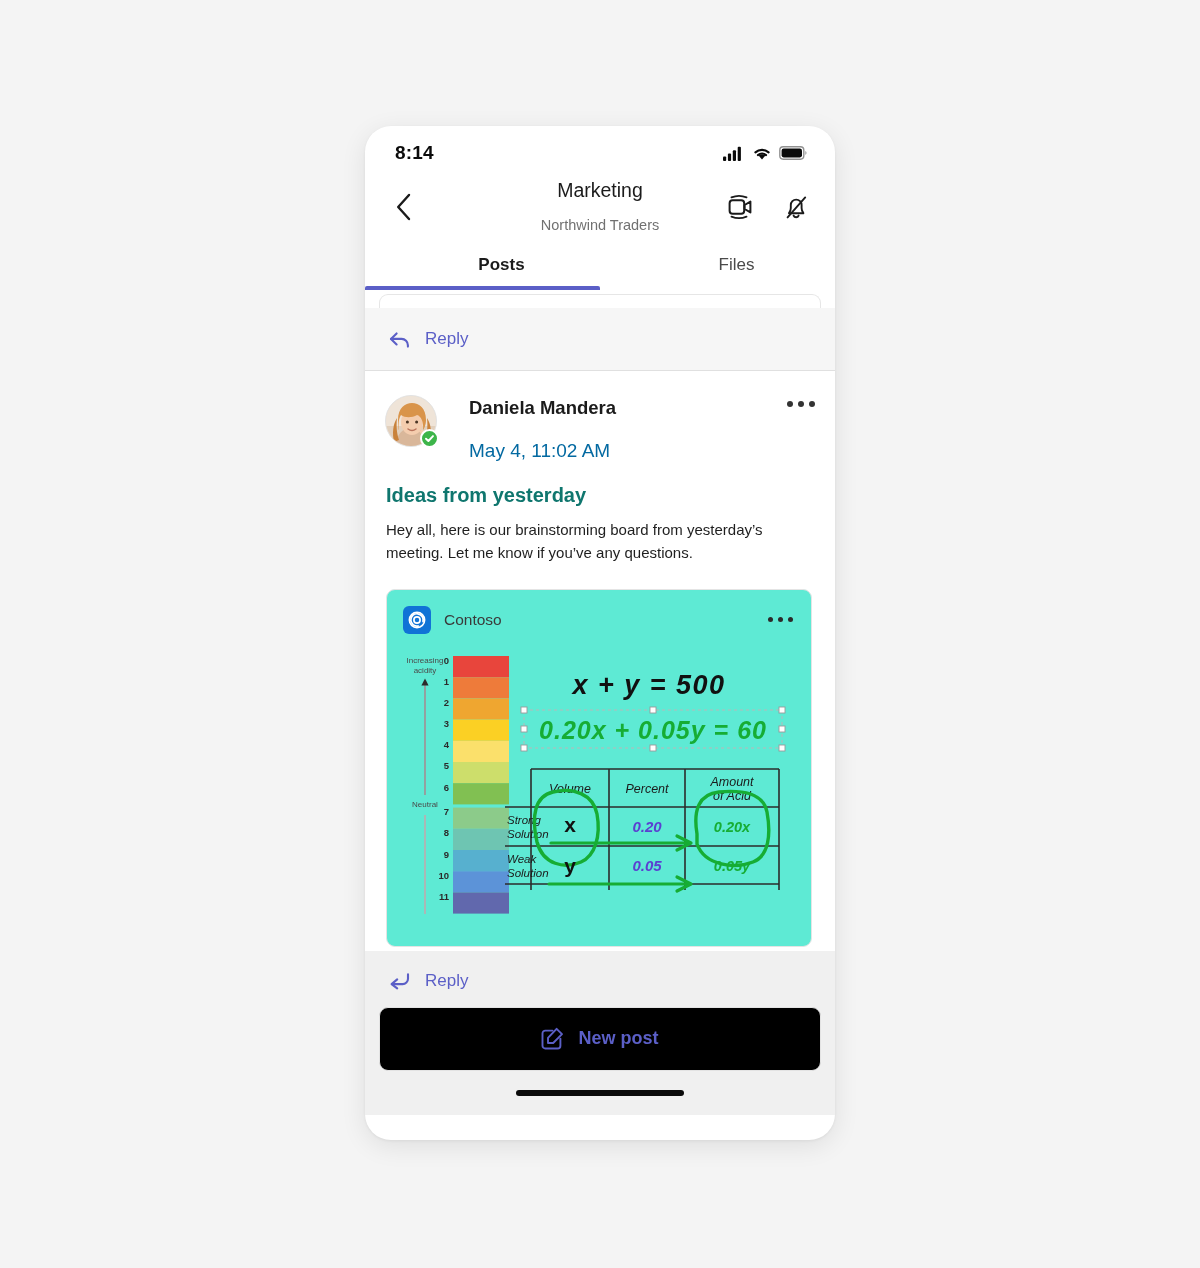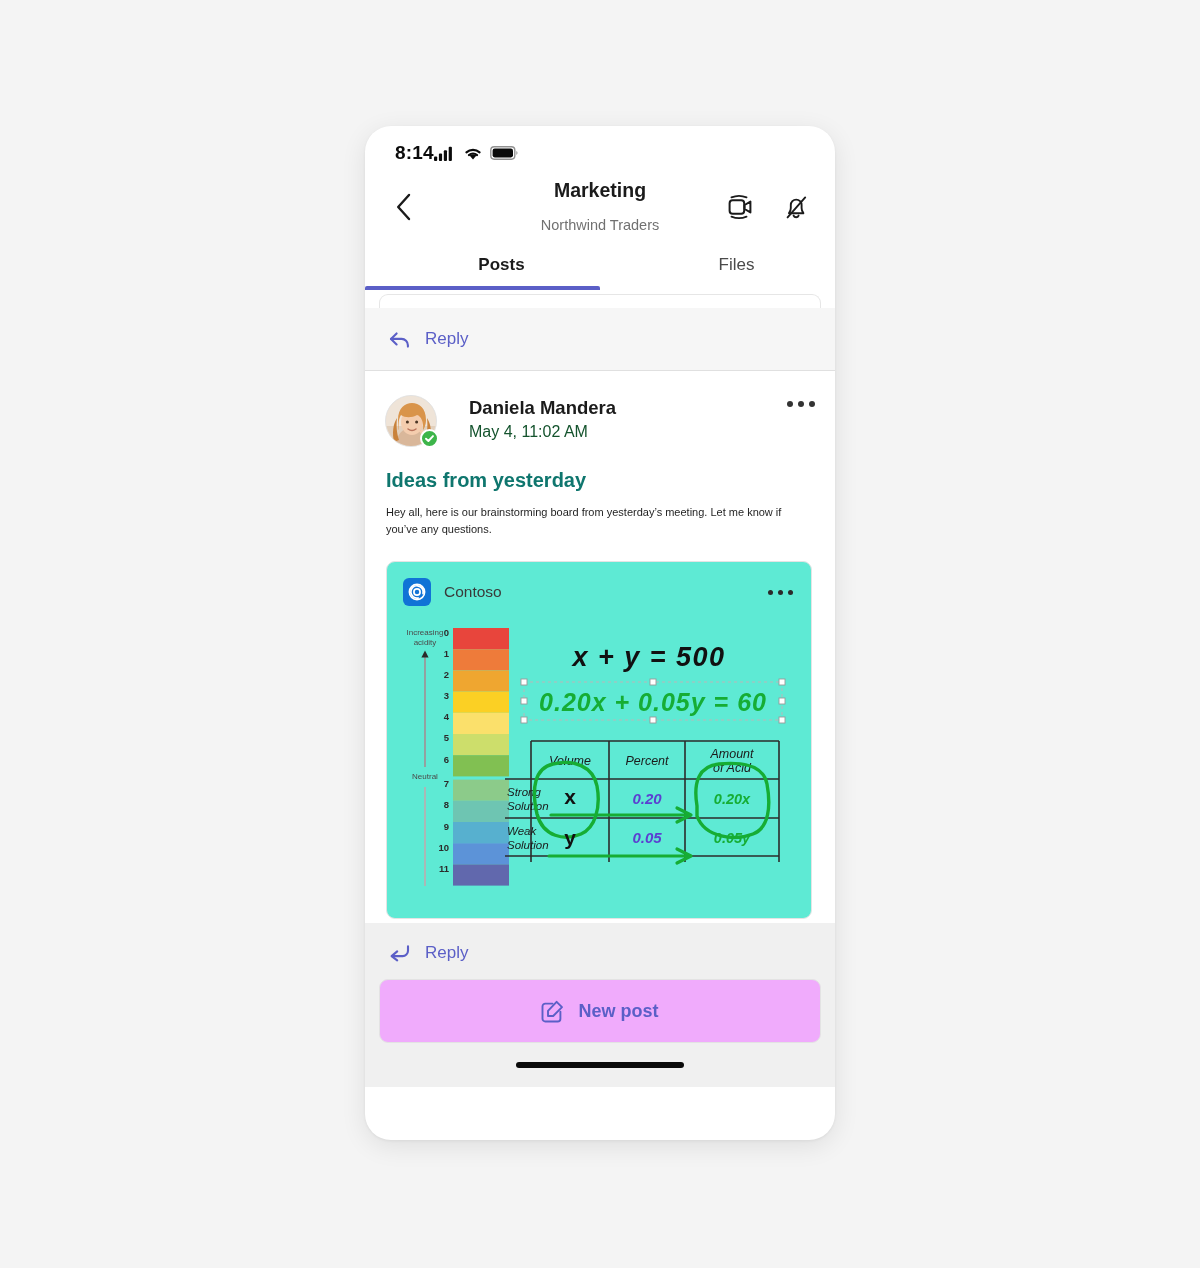--- a/index.html
+++ b/index.html
@@ -18,21 +18,21 @@
     width: 470px; height: 1014px;
     background: #ffffff;
     border-radius: 26px;
     overflow: hidden;
     box-shadow: 0 6px 26px rgba(0,0,0,.09), 0 1px 3px rgba(0,0,0,.06);
   }
 
   
   .statusbar {
     height: 48px;
-    display: flex; align-items: center; 
+    display: flex; align-items: center; justify-content: space-between;
     padding: 6px 28px 0 30px;
   }
   .status-time { font-size: 19px; font-weight: 700; color: #0b0b0b; letter-spacing: .2px; }
   .status-icons { display: flex; align-items: center; gap: 7px; }
 
   
   .chan-header {
     height: 66px;
     display: flex; align-items: center;
     padding: 0 22px 0 18px;
@@ -40,21 +40,21 @@
   }
   .back-btn {
     width: 40px; height: 40px;
     display: flex; align-items: center; justify-content: center;
     flex: 0 0 40px;
   }
   .chan-titles {
     position: absolute; left: 0; right: 0;
     text-align: center; pointer-events: none;
   }
-  .chan-title { font-size: 19.5px; font-weight: 700; color: #1b1b1b; line-height: 1.25; }
+  .chan-title { font-size: 19.5px; font-weight: 400; color: #1b1b1b; line-height: 1.25; }
   .chan-sub { font-size: 14.5px; color: #717171; line-height: 1.35; margin-top: 14px; }
   .chan-actions {
     margin-left: auto; display: flex; align-items: center; gap: 22px;
     position: relative; z-index: 2;
   }
   .act-btn { width: 34px; height: 34px; display: flex; align-items: center; justify-content: center; }
 
   
   .tabs { display: flex; height: 50px; position: relative; }
   .tab {
@@ -94,26 +94,26 @@
     border: 1px solid #e3e3e3;
   }
   .presence {
     position: absolute; right: -2px; bottom: -1px;
     width: 19px; height: 19px; border-radius: 50%;
     background: #3db54a; border: 2.5px solid #fff;
     display: flex; align-items: center; justify-content: center;
   }
   .author-block { padding-top: 1px; }
   .author-name { font-size: 18.5px; font-weight: 700; color: #1b1b1b; line-height: 1.3; }
-  .post-time { font-size: 16px; color: #14532d; margin-top: 3px; }
+  .post-time { font-size: 19px; color: #0369a1; margin-top: 20px; }
   .post-more { margin-left: auto; padding-top: 6px; }
 
   .post-title { font-size: 20px; font-weight: 700; color: #0f766e; margin: 22px 0 0 1px; }
   .post-body {
-    font-size: 11px; line-height: 1.52; color: #1f1f1f;
+    font-size: 15px; line-height: 1.52; color: #1f1f1f;
     margin: 12px 0 0 1px; max-width: 408px;
   }
 
   
   .attach-card {
     margin: 24px 0 0 1px;
     width: 426px;
     border: 1px solid #e4e4e4; border-radius: 9px;
     background: #5eead4; overflow: hidden;
   }
@@ -140,21 +140,21 @@
 
   
   .composer-area { background: #f0f0f0; padding: 0 0 0 0; }
   .reply-bar2 {
     background: #f0f0f0;
     display: flex; align-items: center; gap: 13px;
     padding: 20px 0 16px 23px;
   }
   .newpost-btn {
     margin: 0 14px;
-    height: 64px; background: #f0abfc;
+    height: 64px; background: #000000;
     border: 1px solid #e3e3e3; border-radius: 9px;
     display: flex; align-items: center; justify-content: center; gap: 14px;
   }
   .newpost-label { color: #5b5fc7; font-size: 18px; font-weight: 700; }
   .home-indicator-wrap { height: 44px; display: flex; align-items: center; justify-content: center; }
   .home-indicator { width: 168px; height: 6px; border-radius: 3px; background: #0a0a0a; }
 </style>
 </head>
 <body>
 

